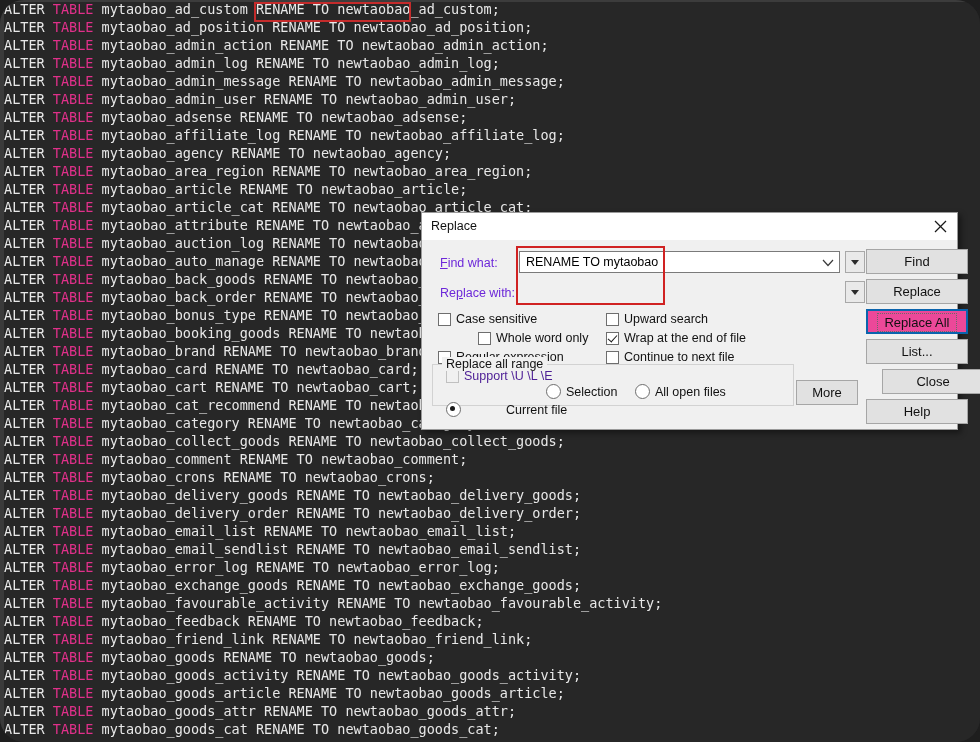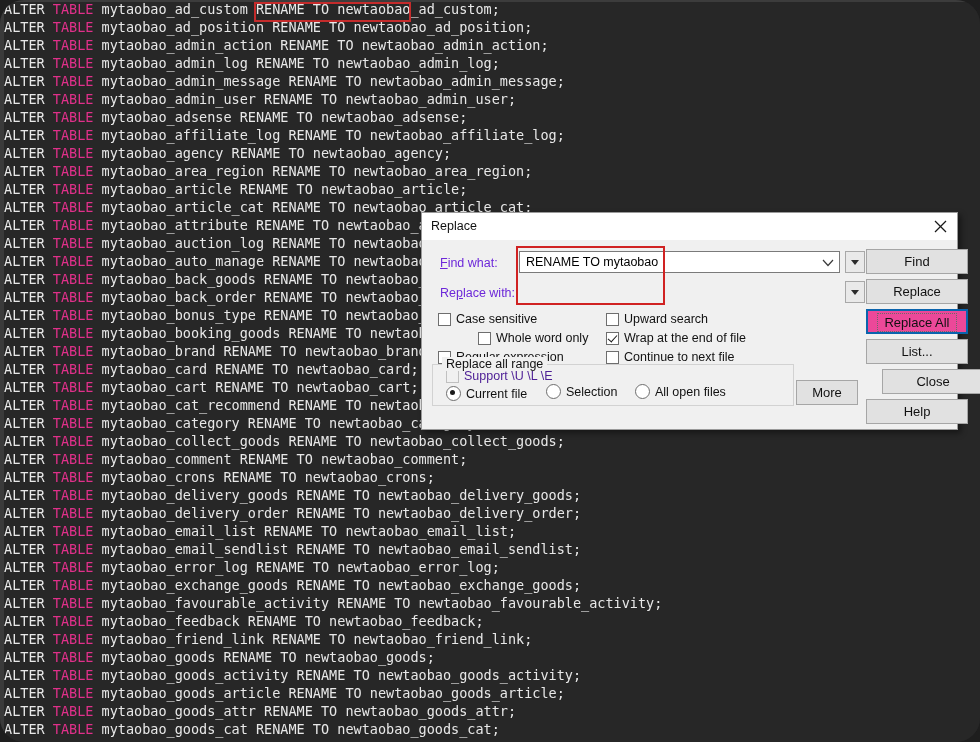--- a/index.html
+++ b/index.html
@@ -324,21 +324,21 @@
       <span>Wrap at the end of file</span>
     </div>
     <div class="chk-row" style="left:184px; top:137px;">
       <span class="chk-box"></span>
       <span>Continue to next file</span>
     </div>
 
     <div id="group-box"></div>
     <span id="group-legend">Replace all range</span>
 
-    <div class="radio-row" style="left:24px; top:173px;">
+    <div class="radio-row" style="left:24px; top:189px;gap:40px;">
       <span class="radio-box selected"></span>
       <span>Current file</span>
     </div>
     <div class="radio-row" style="left:124px; top:171px;">
       <span class="radio-box"></span>
       <span>Selection</span>
     </div>
     <div class="radio-row" style="left:213px; top:171px;">
       <span class="radio-box"></span>
       <span>All open files</span>

